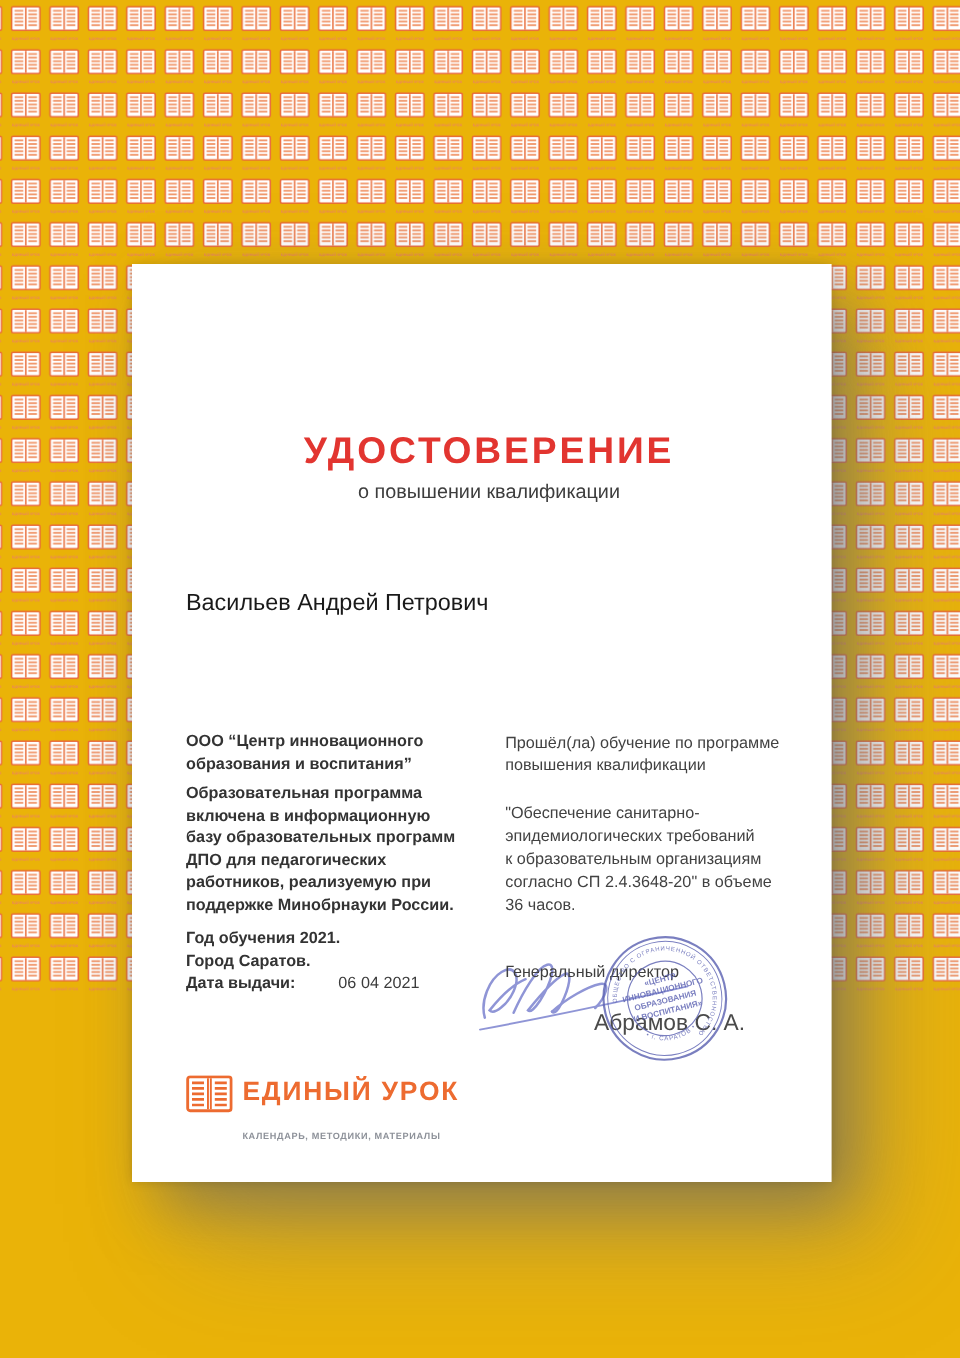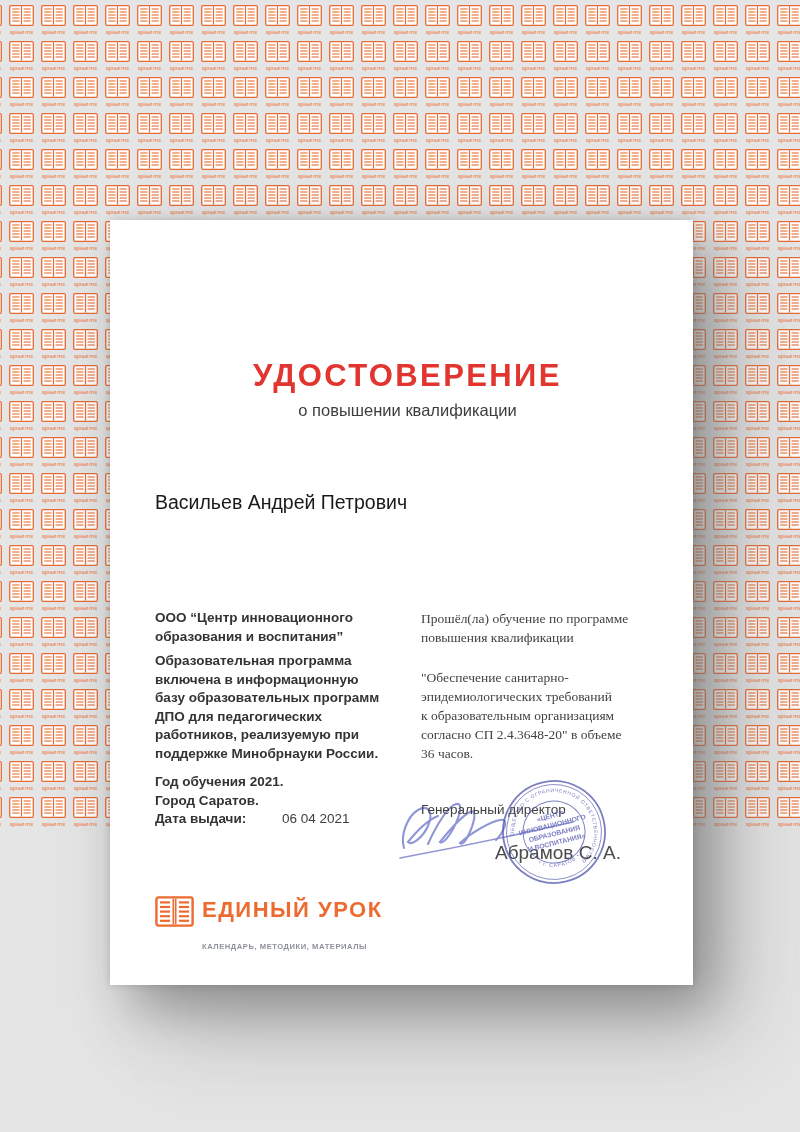--- a/index.html
+++ b/index.html
@@ -1,21 +1,21 @@
 <!DOCTYPE html>
 <html><head>
 <meta charset="utf-8">
 <style>
   html,body{margin:0;padding:0;}
   body{
     width:800px;height:1132px;background:#ffffff;overflow:hidden;
     font-family:"Liberation Sans", sans-serif;
     -webkit-font-smoothing:antialiased;
   }
-  .page{position:relative;width:800px;height:1132px;background:#e5e5e5;}
+  .page{position:relative;width:800px;height:1132px;background:#eab308;}
   .bg-pattern{position:absolute;left:0;top:0;}
   .card{
     position:absolute;left:110px;top:220px;width:583px;height:765px;
     background:#ffffff;
     box-shadow:0 0 8px rgba(0,0,0,.15),
                20px 24px 50px -2px rgba(95,95,95,.55),
                45px 50px 90px rgba(125,125,125,.35);
   }
   .title{
     position:absolute;left:45px;right:33px;top:139px;
@@ -37,21 +37,21 @@
   .col-left p{margin:0;}
   .col-left .p1{margin-bottom:6px;}
   .col-left .p2{margin-bottom:10px;}
   .col-left .p3{margin-bottom:9px;}
   .col-left .val{font-weight:normal;color:#3c3c3c;margin-left:32px;}
   .col-left .num{font-weight:normal;color:#3c3c3c;}
   .col-right{
     position:absolute;left:311px;top:389px;width:262px;
     font-size:13.5px;line-height:19px;color:#424242;
   }
-  .col-right p{margin:0;font-family:Liberation Serif, serif;}
+  .col-right p{margin:0;}
   .col-right .p1{margin-bottom:21px;}
   .nowrap{white-space:nowrap;text-align:right;}
   .director-label{
     position:absolute;left:311px;top:582px;font-size:13.5px;color:#3f3f3f;
     white-space:nowrap;z-index:3;
   }
   .signature-svg{position:absolute;left:288px;top:572px;z-index:2;}
   .director-name{
     position:absolute;left:385px;top:622px;font-size:19px;color:#4a4a4a;
     white-space:nowrap;z-index:3;

